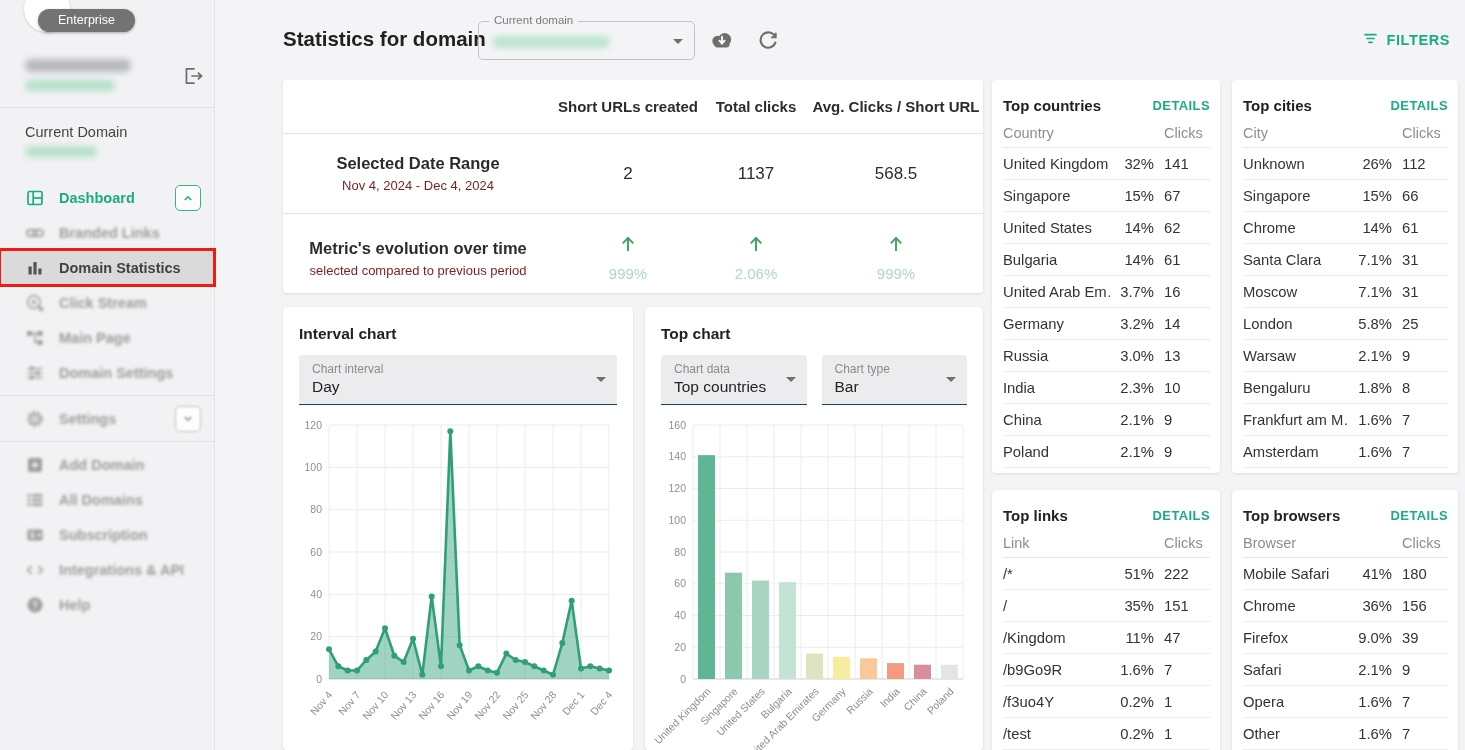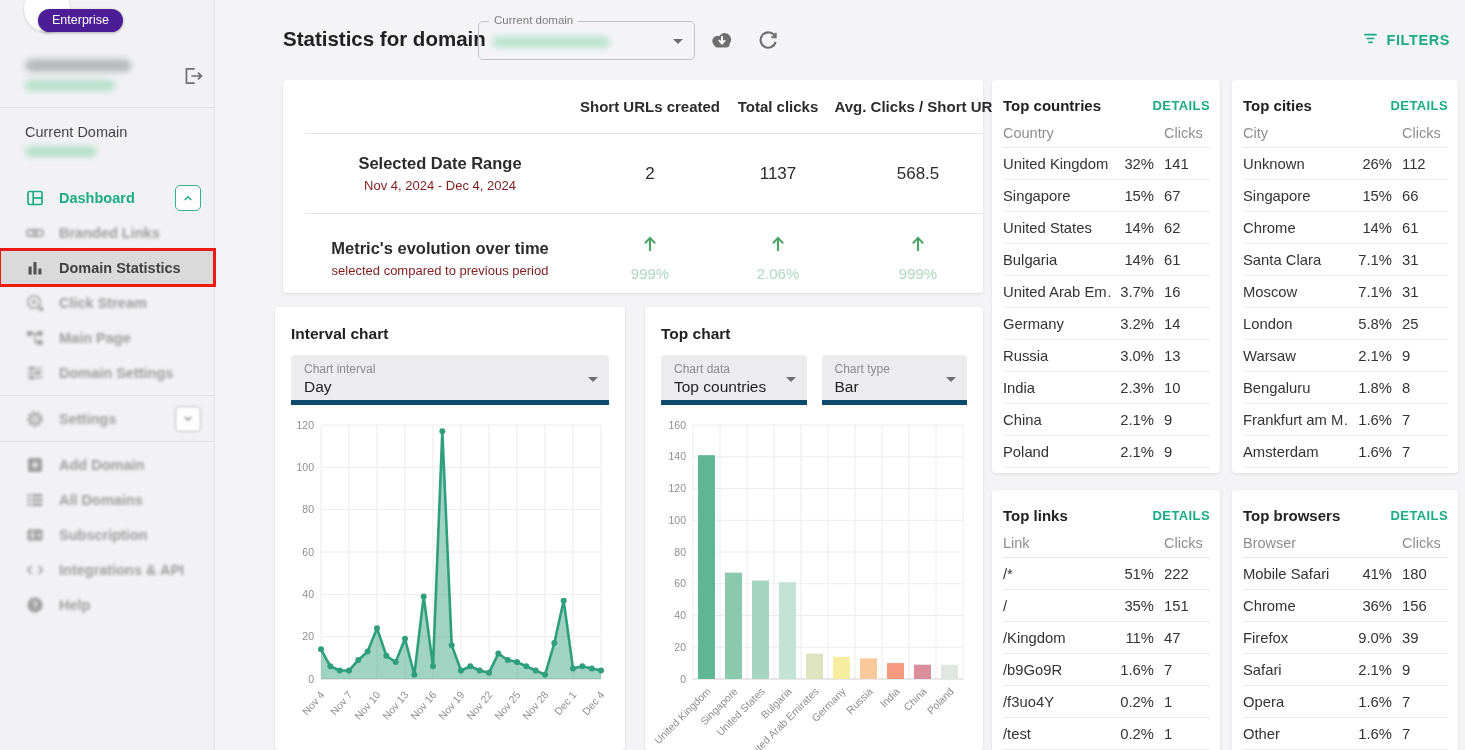--- a/index.html
+++ b/index.html
@@ -3,21 +3,21 @@
 <meta charset="utf-8">
 <style>
   * { margin:0; padding:0; box-sizing:border-box; }
   html,body { background:#e9e9ec; }
   body { font-family:"Liberation Sans", sans-serif; }
   #app { position:relative; width:1465px; height:750px; background:#f4f4f6; overflow:hidden; }
 
   
   .sidebar { position:absolute; left:0; top:0; width:215px; height:750px; background:#f2f2f4; border-right:1px solid #e3e3e5; }
   .avatar { position:absolute; left:24px; top:-14px; width:46px; height:46px; border-radius:50%; background:#ffffff; box-shadow:0 1px 3px rgba(0,0,0,.15); }
-  .plan-badge { position:absolute; left:38px; top:9px; height:23px; padding:0 14px; background:#4c1d95; color:#fff; font-size:12.5px; line-height:23px; border-radius:12px; box-shadow:0 1px 3px rgba(0,0,0,.3); }
+  .plan-badge { position:absolute; left:38px; top:9px; height:23px; padding:0 20px; background:#737373; color:#fff; font-size:12.5px; line-height:23px; border-radius:12px; box-shadow:0 1px 3px rgba(0,0,0,.3); }
   .redact { border-radius:6px; filter:blur(3px); }
   .name-redact { position:absolute; left:25px; top:59px; width:106px; height:13px; background:#b6b9bc; }
   .email-redact { position:absolute; left:25px; top:80px; width:90px; height:11px; background:#b5e0c9; }
   .logout-btn { position:absolute; left:181px; top:64px; width:24px; height:24px; border:none; background:transparent; color:#6f6f6f; cursor:pointer; padding:0; }
   .sb-top-divider { position:absolute; left:0; top:107px; width:100%; border-top:1px solid #e2e2e4; }
   .current-domain-label { position:absolute; left:25px; top:124px; font-size:14.5px; color:#454545; }
   .domain-redact { position:absolute; left:25px; top:146px; width:72px; height:11px; background:#b5e0c9; }
 
   #menu { position:absolute; left:0; top:180px; width:100%; }
   .mi { display:flex; align-items:center; height:35px; padding-left:25px; gap:14px; font-size:14.5px; font-weight:600; color:#9d9d9d; cursor:pointer; }
@@ -44,40 +44,40 @@
   .icon-btn { position:absolute; width:28px; height:26px; border:none; background:transparent; cursor:pointer; padding:0; }
   .icon-btn svg { width:100%; height:100%; }
   .cloud-btn { left:493px; top:27px; }
   .refresh-btn { left:541px; top:28px; width:24px; height:24px; }
   .filters-btn { position:absolute; right:15px; top:30px; display:flex; align-items:center; gap:7px; border:none; background:transparent; color:var(--accent); font-family:inherit; font-size:14.5px; font-weight:700; letter-spacing:.6px; cursor:pointer; }
   .filters-btn svg { width:17px; height:17px; }
 
   .card { position:absolute; background:#fff; border-radius:4px; box-shadow:0 1px 3px rgba(60,60,70,.13); }
 
   
-  .summary-card { left:68px; top:80px; width:700px; height:213px;padding-left:22px; }
+  .summary-card { left:68px; top:80px; width:700px; height:213px; }
   .srow { display:grid; grid-template-columns:270px 150px 106px 174px; align-items:center; }
   .srow + .srow { border-top:1px solid #e4e4e4; }
   .srow.head { height:53px; }
   .srow.r1 { height:80px; }
   .srow.r2 { height:89px; }
   .scol-h { text-align:center; font-size:15px; font-weight:700; color:#2c2c2c; }
   .stitle { text-align:center; }
   .stitle .t { font-size:16.5px; font-weight:700; color:#2c2c2c; }
   .stitle .s { font-size:13px; color:#7f1d1d; margin-top:5px; }
   .sval { text-align:center; font-size:17px; color:#2c2c2c; }
   .trend { display:flex; flex-direction:column; align-items:center; }
   .trend .arr { width:20px; height:20px; color:#3fa35e; }
   .trend .pct { font-size:15px; color:#aed8c0; margin-top:11px; }
 
   
-  .interval-card { left:60px; top:307px; width:350px; height:443px; padding:16px; overflow:hidden; }
+  .interval-card { left:68px; top:307px; width:350px; height:443px; padding:16px; overflow:hidden; }
   .topchart-card { left:430px; top:307px; width:338px; height:443px; padding:16px; overflow:hidden; }
   .chart-title { font-size:15.5px; font-weight:700; color:#222; margin:2px 0 12px; }
-  .select-filled { position:relative; height:50px; background:#ececee; border-radius:4px 4px 0 0; border-bottom:5px solid #0c4a6e; padding:7px 30px 0 13px; cursor:pointer; }
+  .select-filled { position:relative; height:50px; background:#ececee; border-radius:4px 4px 0 0; border-bottom:1px solid #0c4a6e; padding:7px 30px 0 13px; cursor:pointer; }
   .sf-label { display:block; font-size:12px; color:#8b8b8b; }
   .sf-value { display:block; font-size:15.5px; color:#232323; margin-top:2px; }
   .sf-caret { position:absolute; right:11px; top:22px; }
   .controls-row { display:flex; gap:15px; }
   .controls-row .select-filled { flex:1; }
   .chart-svg { display:block; margin-top:8px; overflow:visible; }
   .tick { font-size:10.5px; fill:#8f8f8f; font-family:"Liberation Sans", sans-serif; }
 
   
   .panel { padding:12px 10px 0 11px; }

